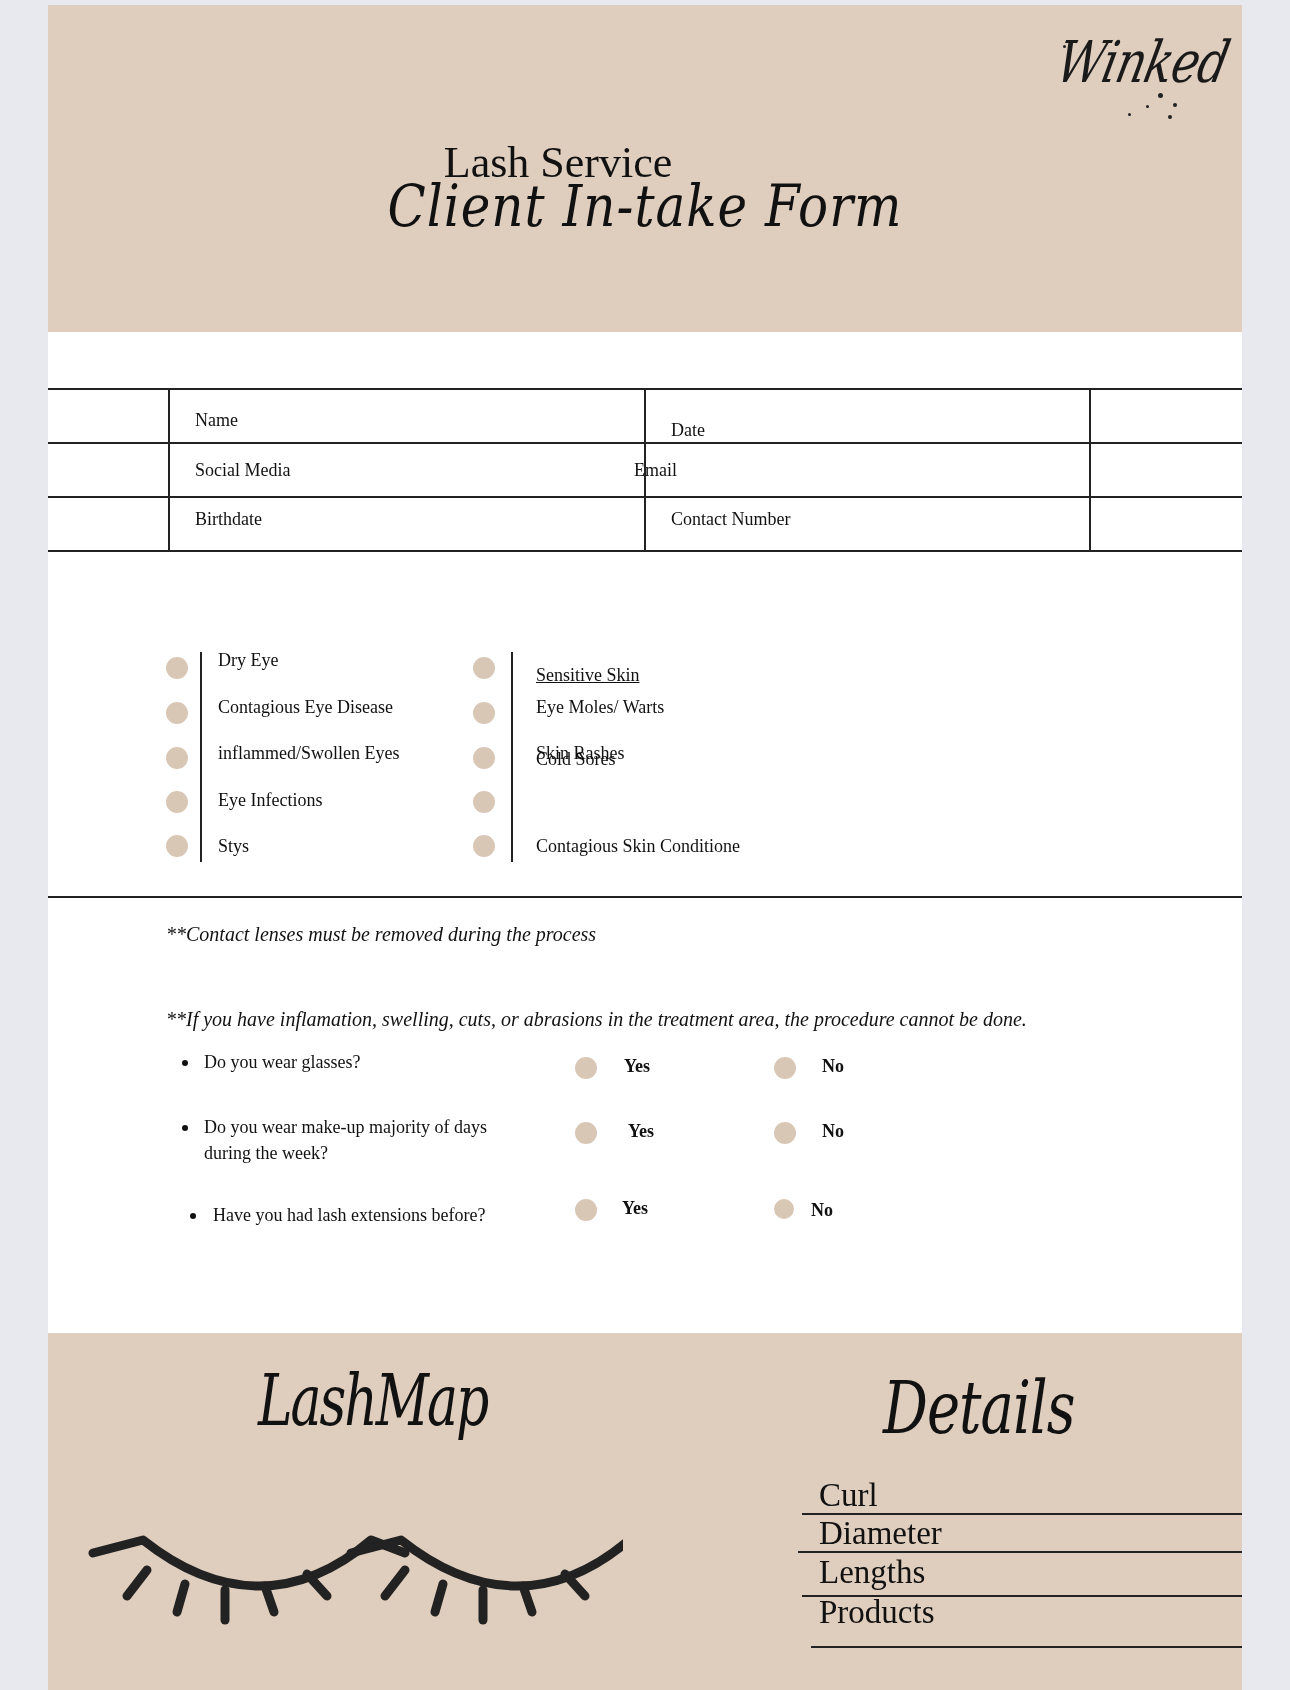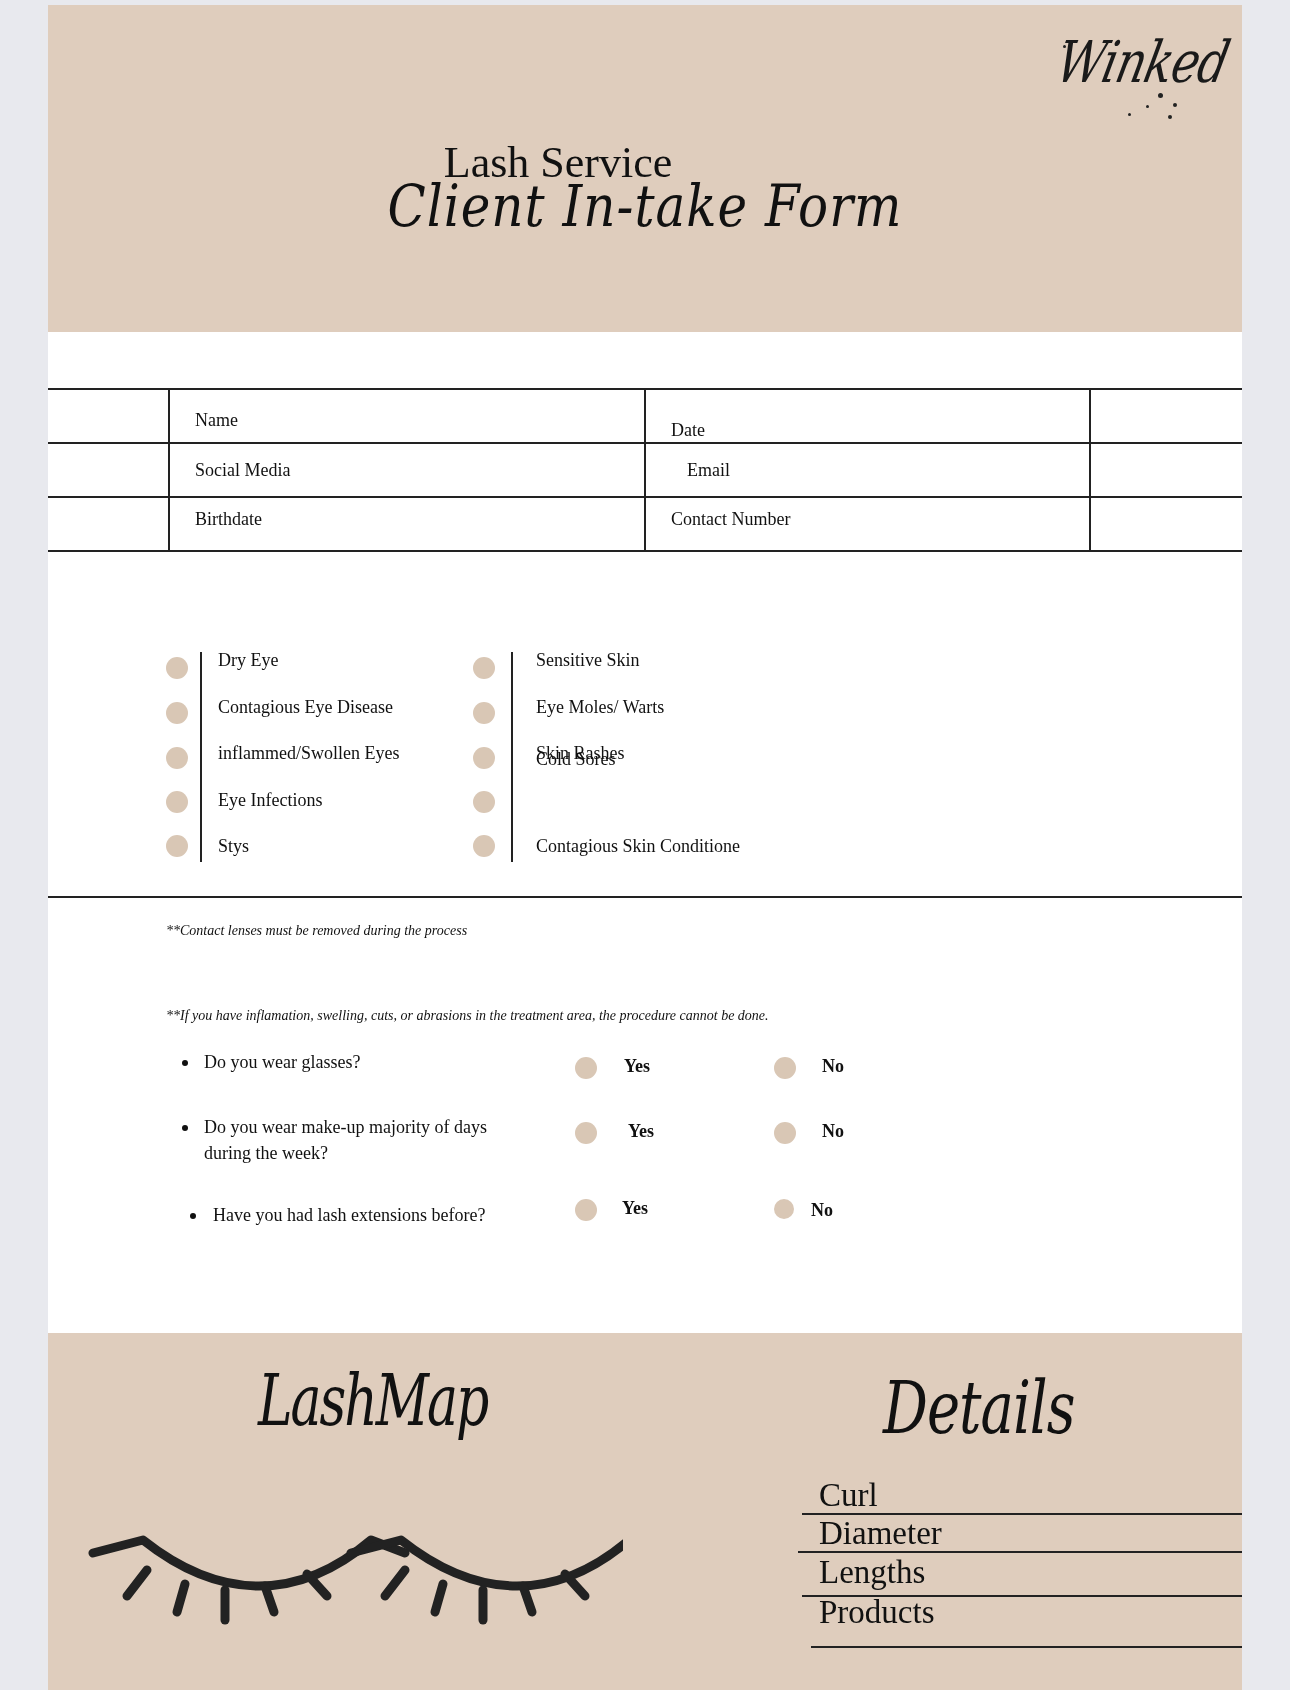--- a/index.html
+++ b/index.html
@@ -9,21 +9,21 @@
   .brand{position:absolute;left:1010px;top:30px;font-family:"DejaVu Serif",serif;font-style:italic;font-size:46px;letter-spacing:-1px;color:#1a1a1a;transform:skewX(-12deg) scaleY(1.25);}
   .splat{position:absolute;border-radius:50%;background:#222;}
   .title-top{position:absolute;left:0;width:1020px;top:132px;text-align:center;font-family:"Liberation Serif",serif;font-size:44px;color:#111;}
   .title-script{position:absolute;left:0;width:1194px;top:172px;text-align:center;font-family:"DejaVu Serif",serif;font-style:italic;font-weight:normal;font-size:50px;letter-spacing:1px;color:#111;transform:scaleY(1.15);}
   .hline{position:absolute;height:2px;background:#222;}
   .vline{position:absolute;width:2px;background:#222;}
   .cell-label{position:absolute;font-family:"Liberation Serif",serif;font-size:18px;color:#111;}
   .section-title{position:absolute;left:118px;top:584px;font-family:"Liberation Serif",serif;font-weight:bold;font-size:22px;}
   .dot{position:absolute;width:22px;height:22px;border-radius:50%;background:#d9c7b5;}
   .item{position:absolute;font-family:"Liberation Serif",serif;font-size:18px;}
-  .note{position:absolute;left:118px;font-family:"Liberation Serif",serif;font-style:italic;font-size:14px;}
+  .note{position:absolute;left:118px;font-family:"Liberation Serif",serif;font-style:italic;font-size:20px;}
   .q{position:absolute;font-family:"Liberation Serif",serif;font-size:18px;line-height:26px;}
   .bullet{position:absolute;width:6px;height:6px;border-radius:50%;background:#111;}
   .yn{position:absolute;font-family:"Liberation Serif",serif;font-weight:bold;font-size:18px;}
   .footer{position:absolute;left:0;top:1328px;width:1194px;height:357px;background:#dfcdbd;}
   .script{position:absolute;font-family:"DejaVu Serif",serif;font-style:italic;color:#111;}
   .detail{position:absolute;left:771px;font-family:"Liberation Serif",serif;font-size:33px;color:#111;}
 </style>
 </head>
 <body>
 
@@ -46,42 +46,42 @@
     <div class="hline" style="left:0;top:437px;width:1194px;"></div>
     <div class="hline" style="left:0;top:491px;width:1194px;"></div>
     <div class="hline" style="left:0;top:545px;width:1194px;"></div>
     <div class="vline" style="left:120px;top:383px;height:164px;"></div>
     <div class="vline" style="left:596px;top:383px;height:164px;"></div>
     <div class="vline" style="left:1041px;top:385px;height:162px;"></div>
 
     <div class="cell-label" style="left:147px;top:405px;">Name</div>
     <div class="cell-label" style="left:623px;top:415px;">Date</div>
     <div class="cell-label" style="left:147px;top:455px;">Social Media</div>
-    <div class="cell-label" style="left:639px;top:455px;">Email</div>
+    <div class="cell-label" style="left:586px;top:455px;">Email</div>
     <div class="cell-label" style="left:147px;top:504px;">Birthdate</div>
     <div class="cell-label" style="left:623px;top:504px;">Contact Number</div>
   </div>
 
 
   <div class="vline" style="left:152px;top:647px;height:210px;"></div>
   <div class="vline" style="left:463px;top:647px;height:210px;"></div>
 
   <div class="dot" style="left:118px;top:652px;"></div>
   <div class="item" style="left:170px;top:645px;">Dry Eye</div>
   <div class="dot" style="left:118px;top:697px;"></div>
   <div class="item" style="left:170px;top:692px;">Contagious Eye Disease</div>
   <div class="dot" style="left:118px;top:742px;"></div>
   <div class="item" style="left:170px;top:738px;">inflammed/Swollen Eyes</div>
   <div class="dot" style="left:118px;top:786px;"></div>
   <div class="item" style="left:170px;top:785px;">Eye Infections</div>
   <div class="dot" style="left:118px;top:830px;"></div>
   <div class="item" style="left:170px;top:831px;">Stys</div>
 
   <div class="dot" style="left:425px;top:652px;"></div>
-  <div class="item" style="left:488px;top:645px;">Sensitive Skin</div>
+  <div class="item" style="left:488px;top:660px;text-decoration:underline;">Sensitive Skin</div>
   <div class="dot" style="left:425px;top:697px;"></div>
   <div class="item" style="left:488px;top:692px;">Eye Moles/ Warts</div>
   <div class="dot" style="left:425px;top:742px;"></div>
   <div class="item" style="left:488px;top:738px;">Skin Rashes</div>
   <div class="dot" style="left:425px;top:786px;"></div>
   <div class="item" style="left:488px;top:744px;">Cold Sores</div>
   <div class="dot" style="left:425px;top:830px;"></div>
   <div class="item" style="left:488px;top:831px;">Contagious Skin Conditione</div>
 
   <div class="hline" style="left:0;top:891px;width:1194px;"></div>

